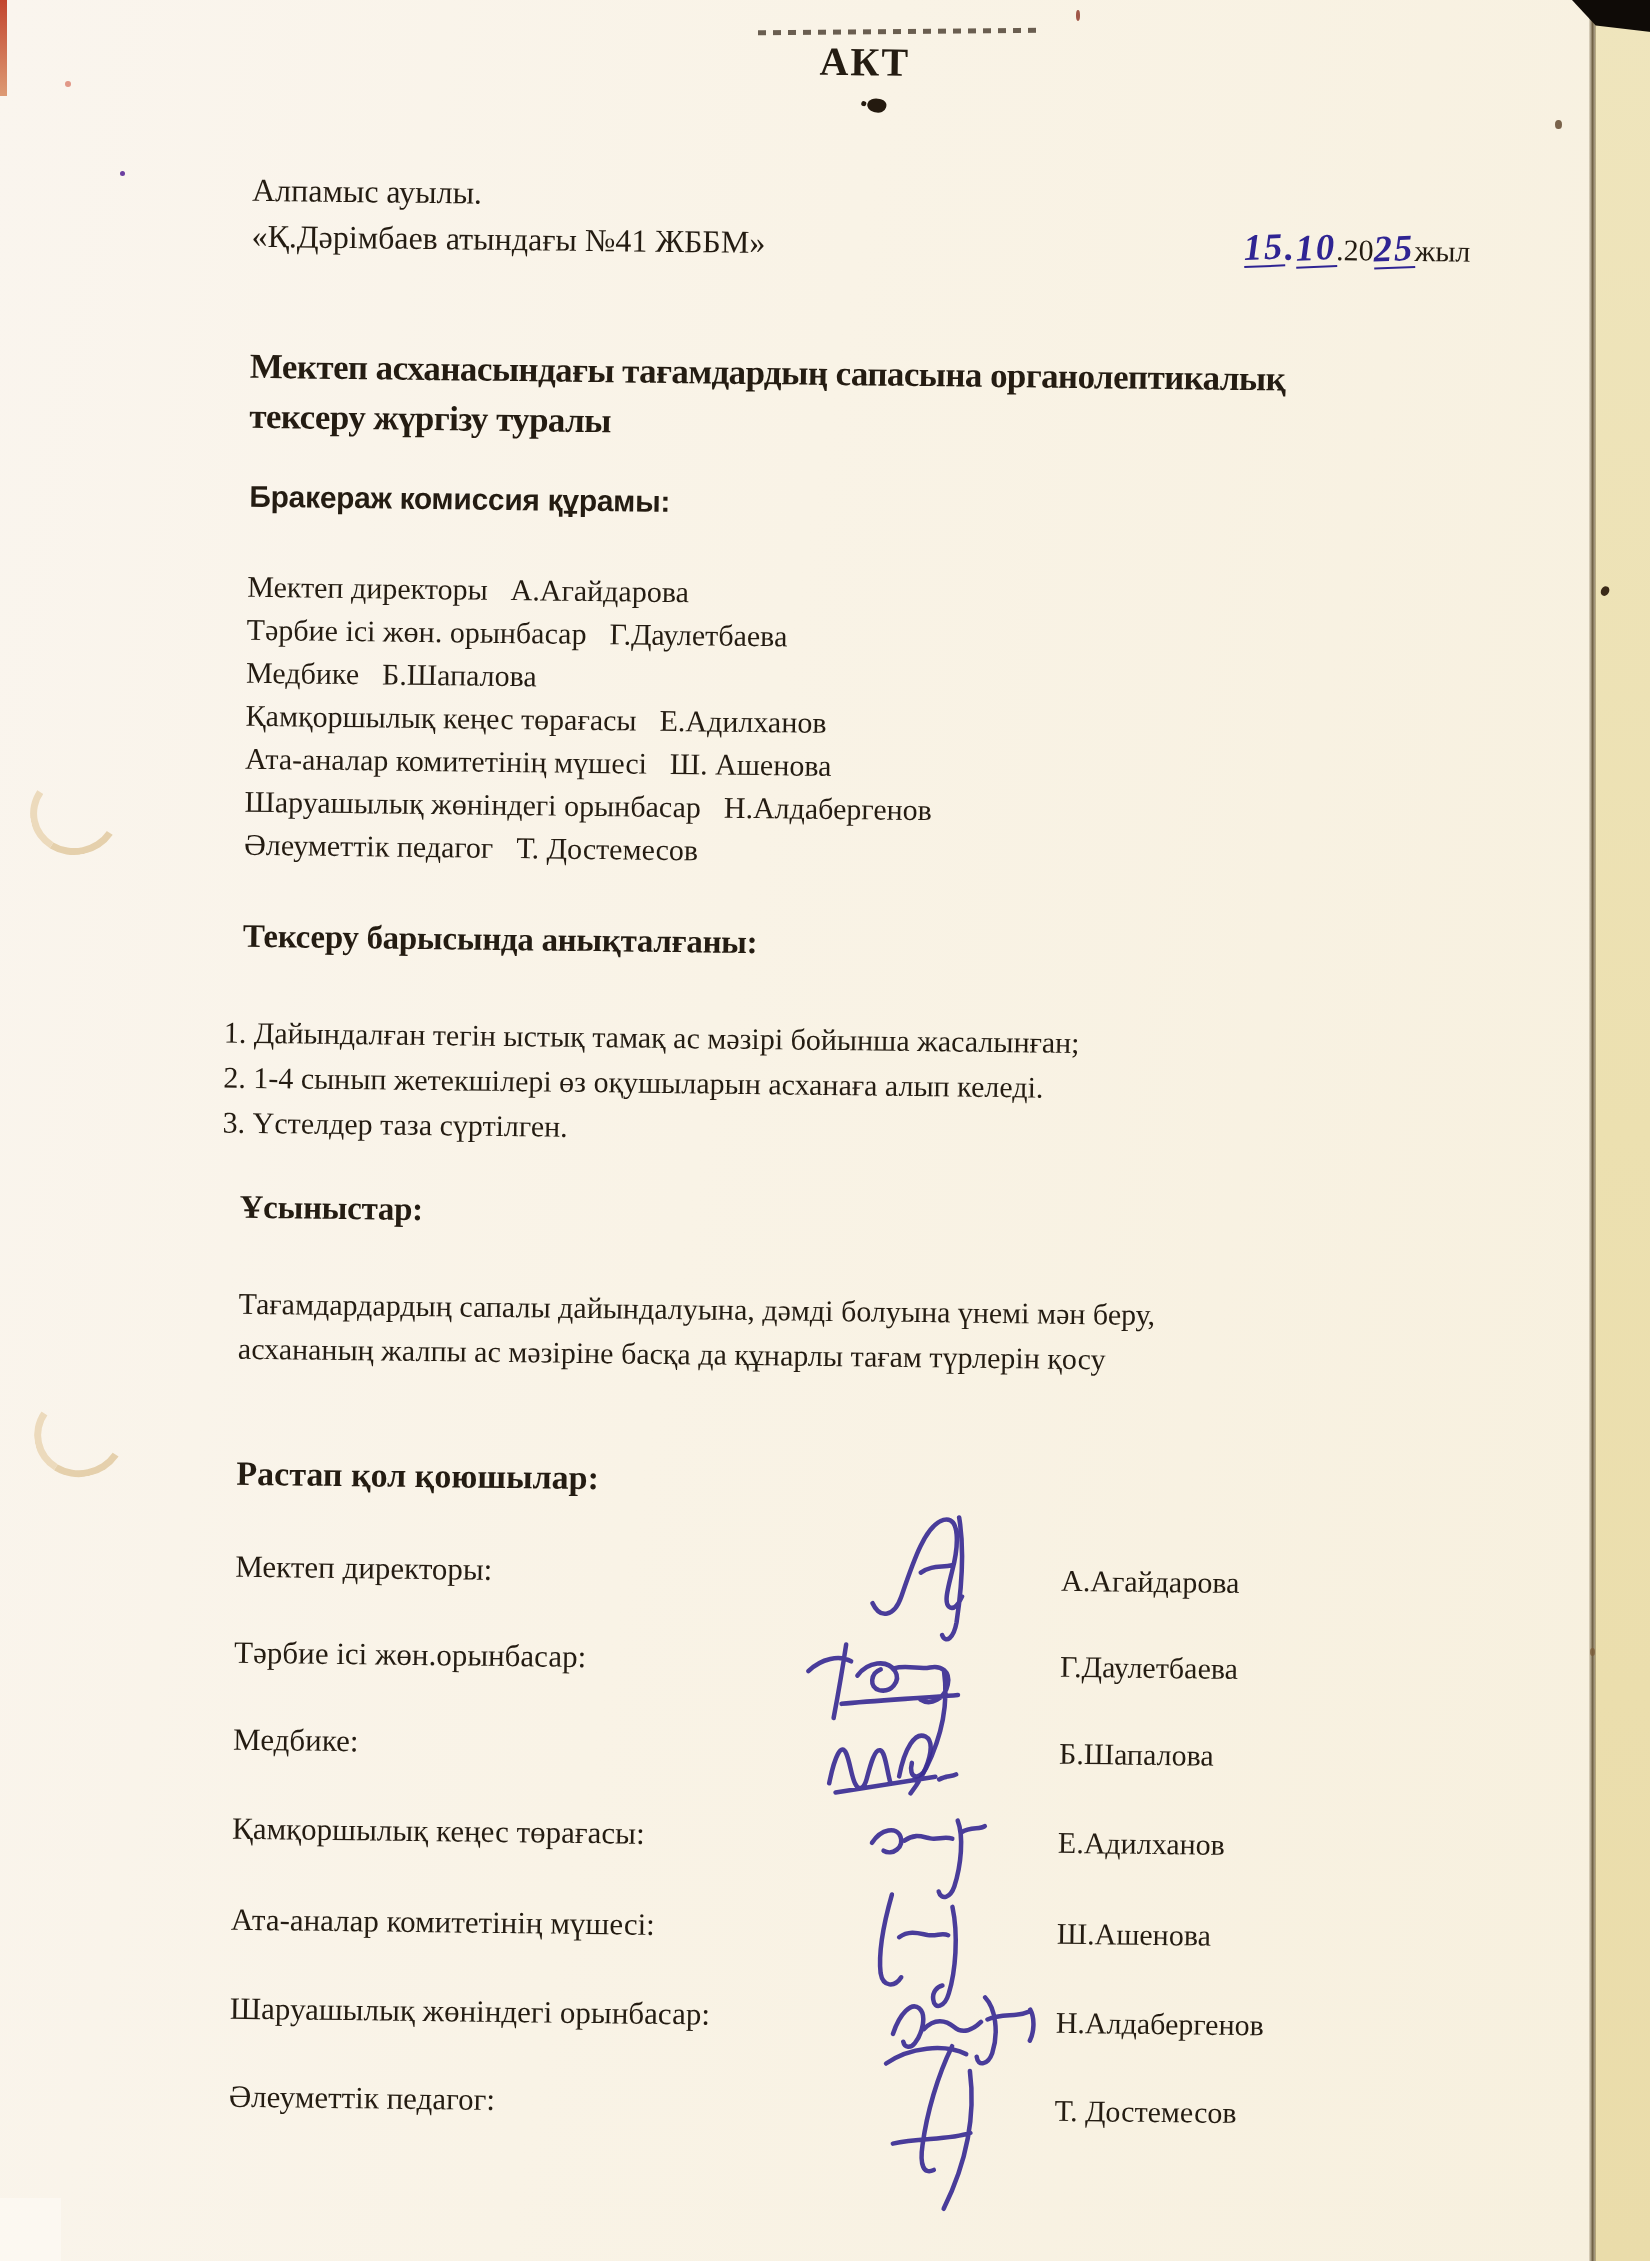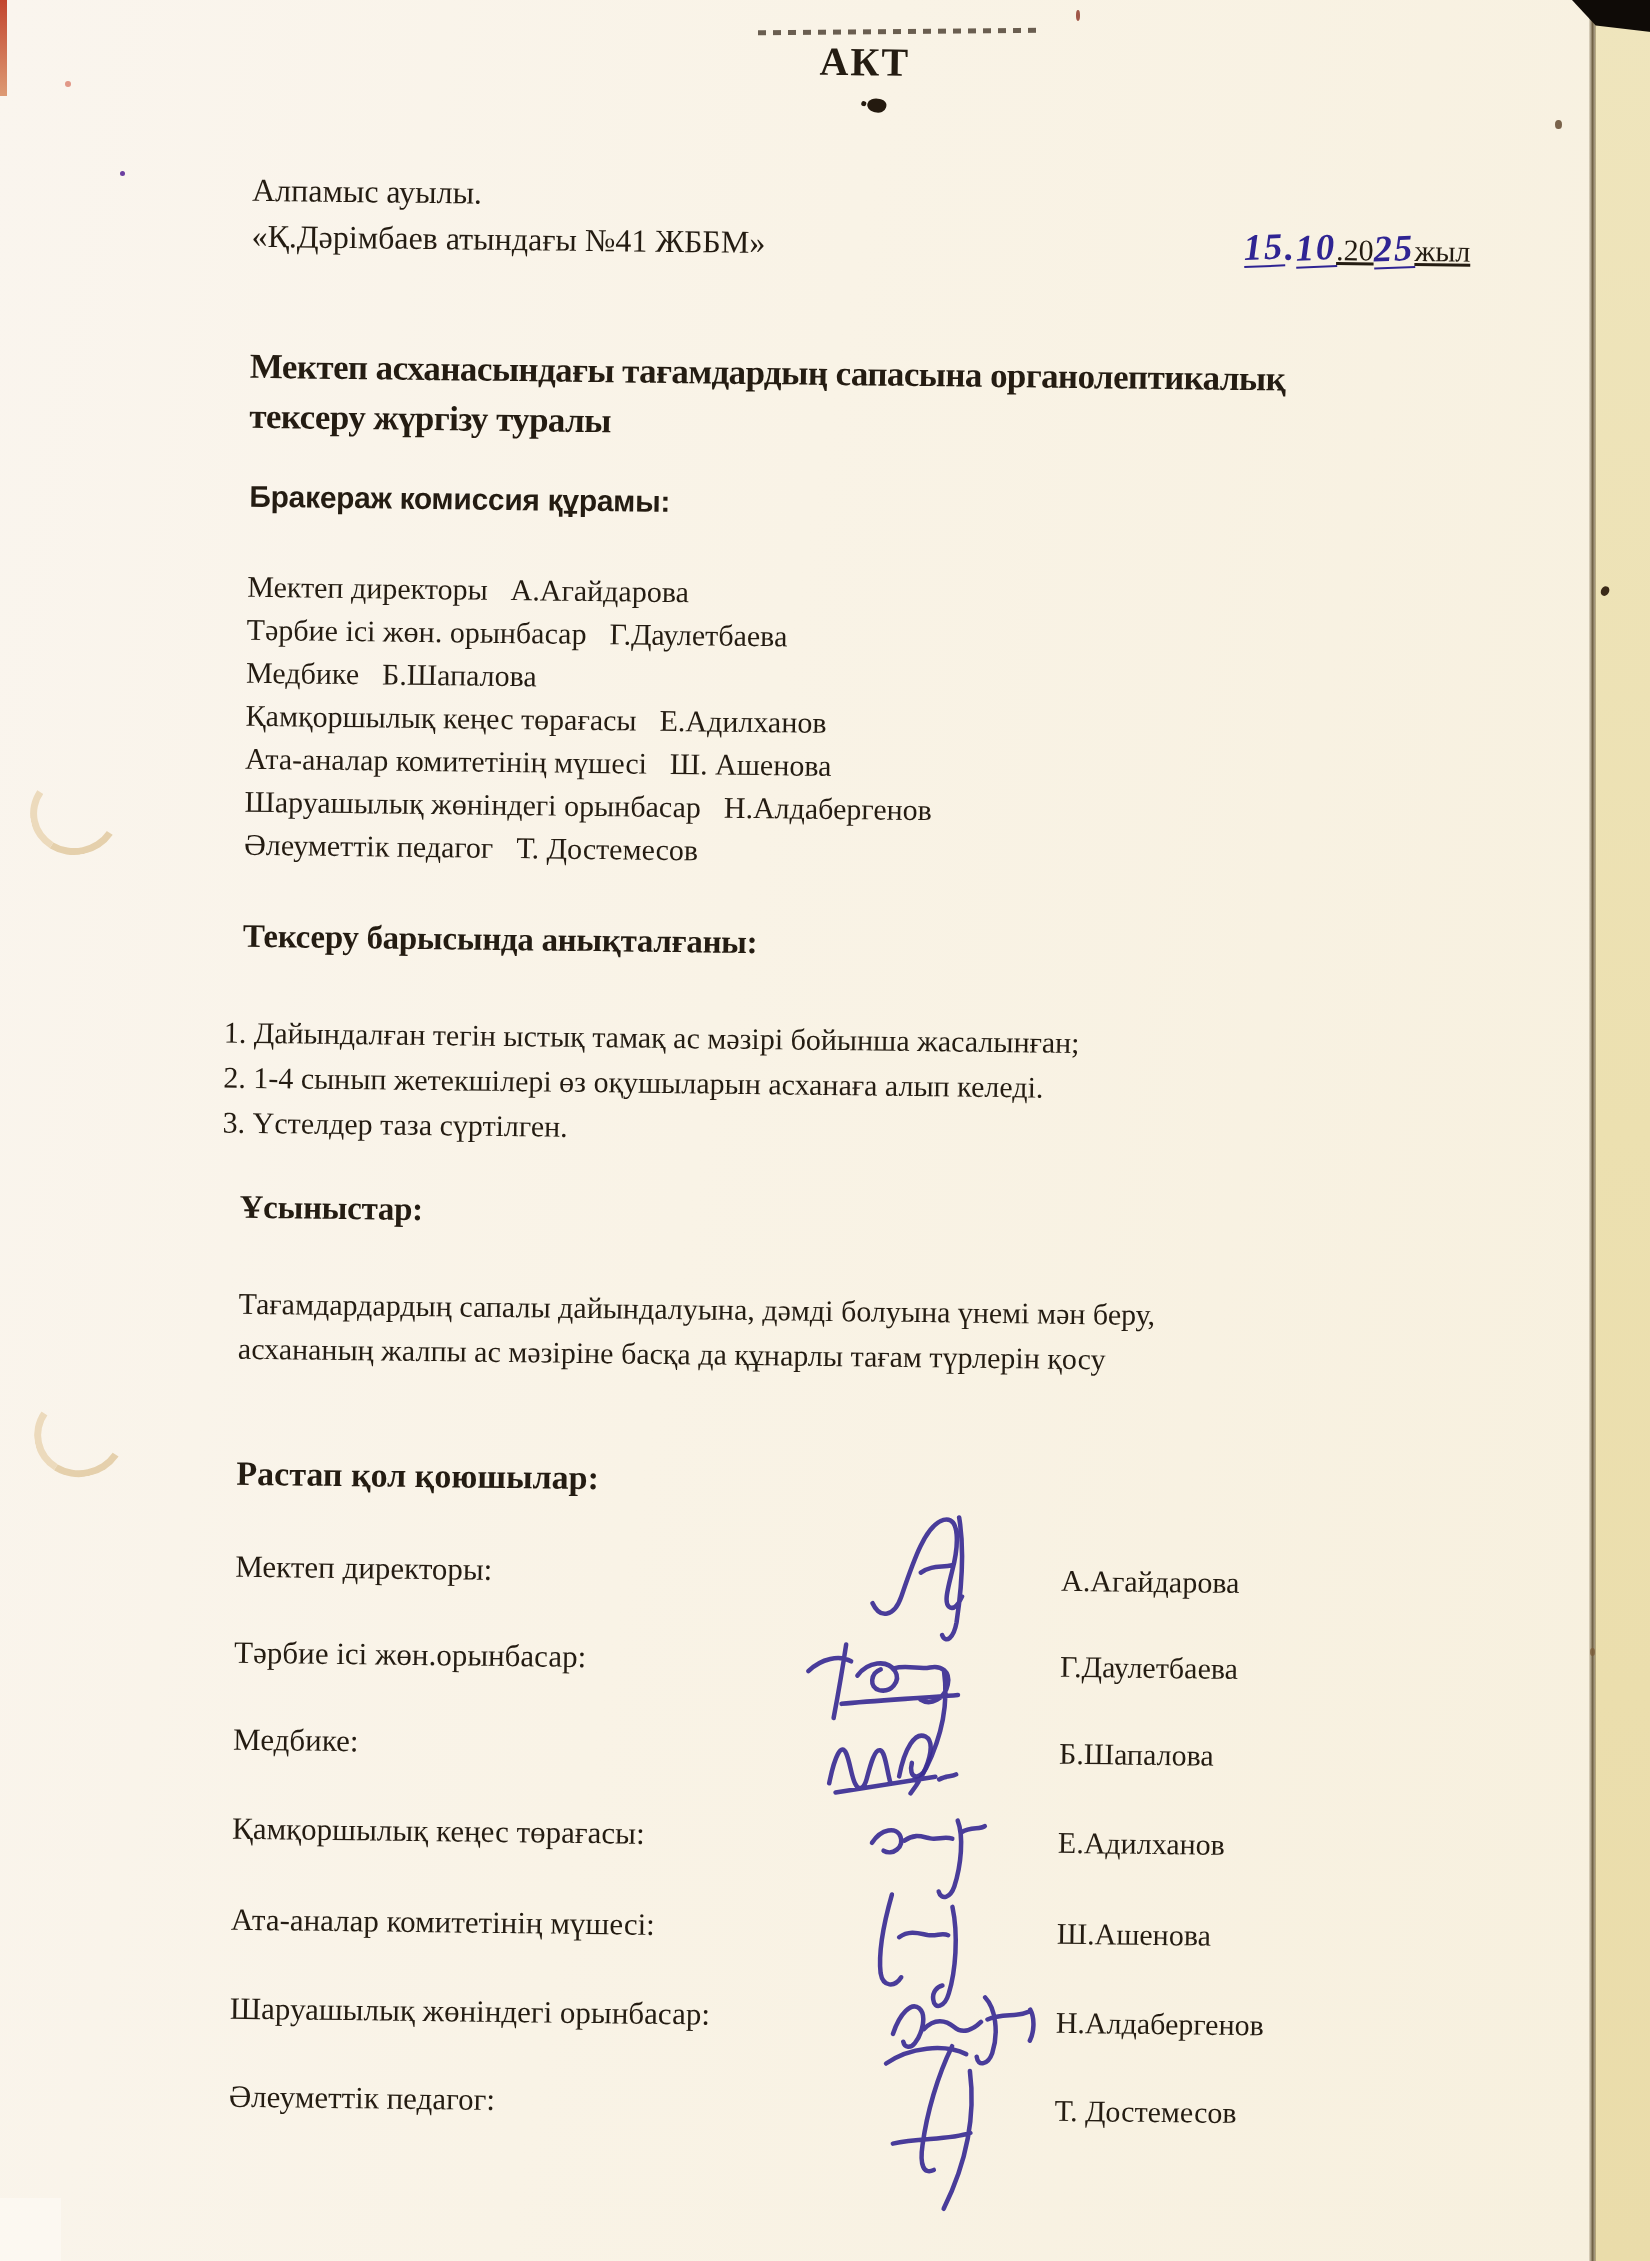--- a/index.html
+++ b/index.html
@@ -59,21 +59,21 @@
     background:#241a0f;border-radius:50%;
   }
   .hdr{left:241px;top:167px;font-size:32px;line-height:46px;}
   .date-line{left:1233px;top:216px;font-size:30px;}
   .hand{
     font-style:italic;font-weight:bold;color:#2f2493;font-size:37px;
     letter-spacing:1.9px;border-bottom:2.6px solid #2f2493;
     display:inline-block;transform:rotate(-3deg);line-height:1;
   }
   .hand.nb{border-bottom:none;}
-  .printed{color:#241c12;text-decoration:underline;}
+  .printed{color:#241c12;}
   .subject{left:241px;top:342px;font-size:35px;font-weight:bold;line-height:50px;letter-spacing:-0.6px;}
   .sans-head{
     left:242px;top:480px;font-size:30px;font-weight:bold;
     font-family:"Liberation Sans", sans-serif;letter-spacing:-0.3px;
   }
   .commission{left:241px;top:565px;font-size:30px;line-height:43px;}
   .commission .role{margin-right:23px;}
   .serif-head{font-size:33px;font-weight:bold;letter-spacing:-0.3px;}
   .findings-head{left:241px;top:918px;}
   .findings{left:223px;top:1010px;font-size:30px;line-height:45px;}

